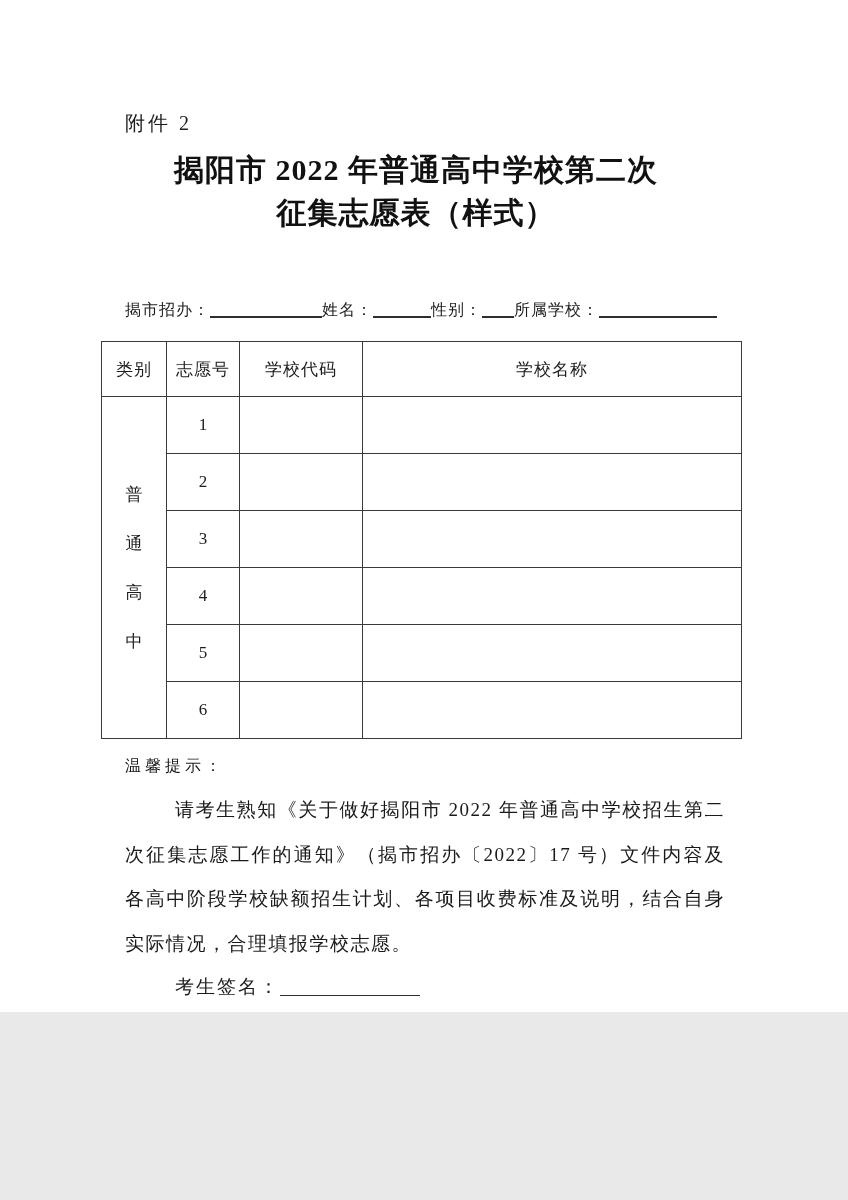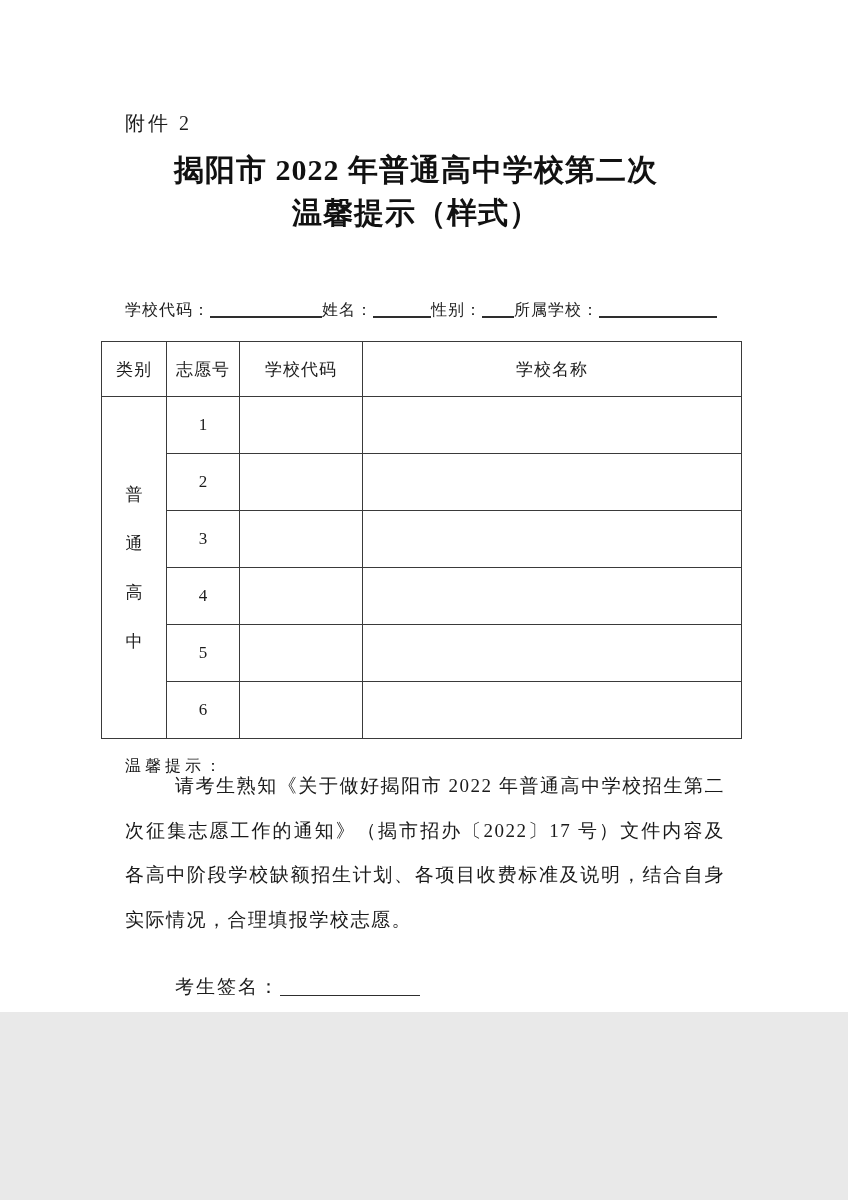--- a/index.html
+++ b/index.html
@@ -106,21 +106,21 @@
     left: 125px;
     top: 756px;
     font-size: 16px;
     letter-spacing: 4px;
     color: #161616;
   }
 
   .tips-body {
     position: absolute;
     left: 125px;
-    top: 764px;
+    top: 788px;
     width: 600px;
     margin: 0;
     font-size: 19px;
     line-height: 44.5px;
     letter-spacing: 1.5px;
     text-align: justify;
     text-indent: 50px;
     color: #1a1a1a;
   }
 
@@ -154,25 +154,25 @@
 </style>
 </head>
 <body>
 
 <div class="page">
 
   <div class="attachment">附件 2</div>
 
   <h1 class="title">
     <span class="title-line">揭阳市 2022 年普通高中学校第二次</span>
-    <span class="title-line">温馨提示（样式）</span>
+    <span class="title-line">征集志愿表（样式）</span>
   </h1>
 
   <div class="info-line">
-    <span>学校代码：</span><span class="blank w115"></span><span>姓名：</span><span class="blank w60"></span><span>性别：</span><span class="blank w32"></span><span>所属学校：</span><span class="blank w120"></span>
+    <span>揭市招办：</span><span class="blank w115"></span><span>姓名：</span><span class="blank w60"></span><span>性别：</span><span class="blank w32"></span><span>所属学校：</span><span class="blank w120"></span>
   </div>
 
   <table class="volunteer-table">
     <colgroup>
       <col class="col-category">
       <col class="col-no">
       <col class="col-code">
       <col class="col-name">
     </colgroup>
     <thead>

